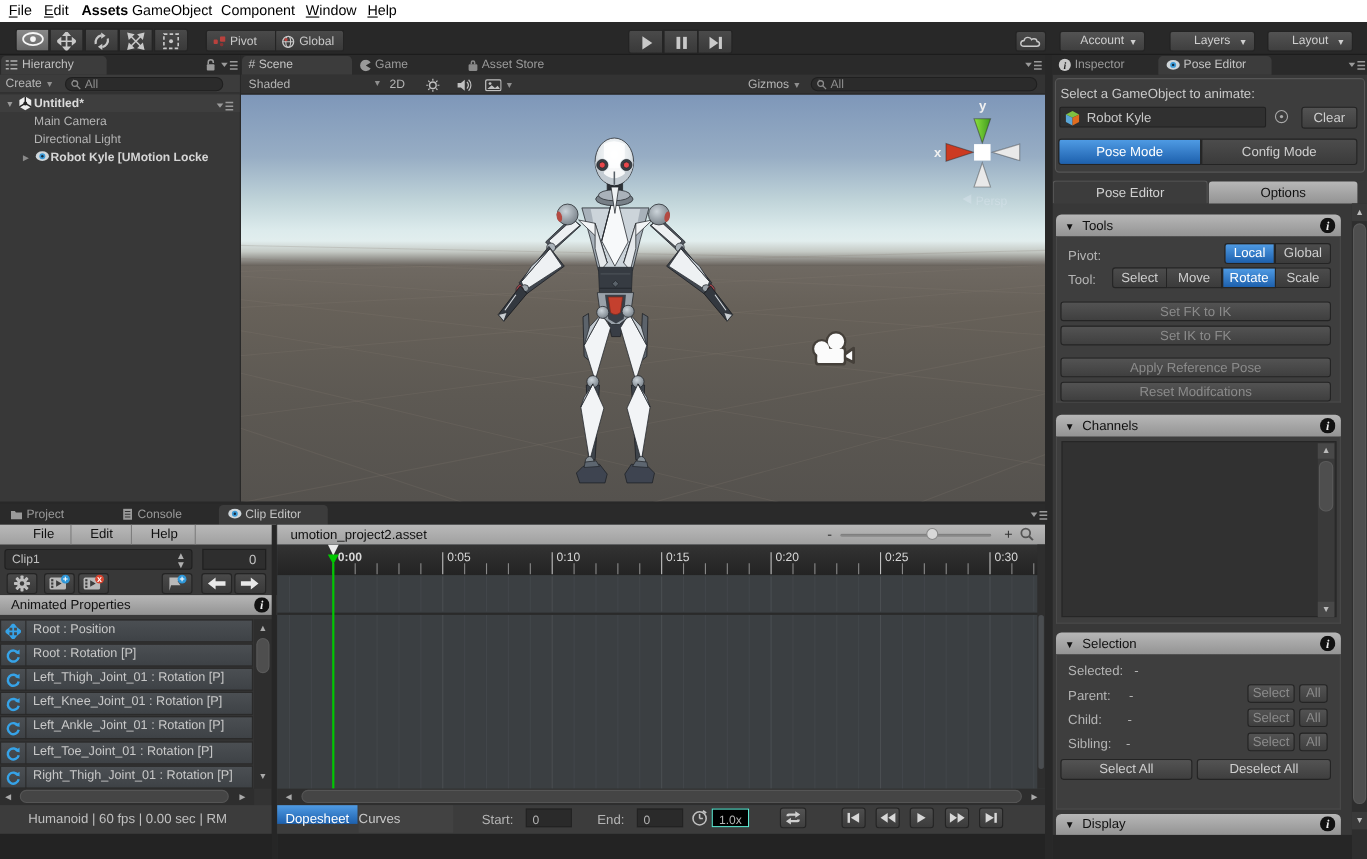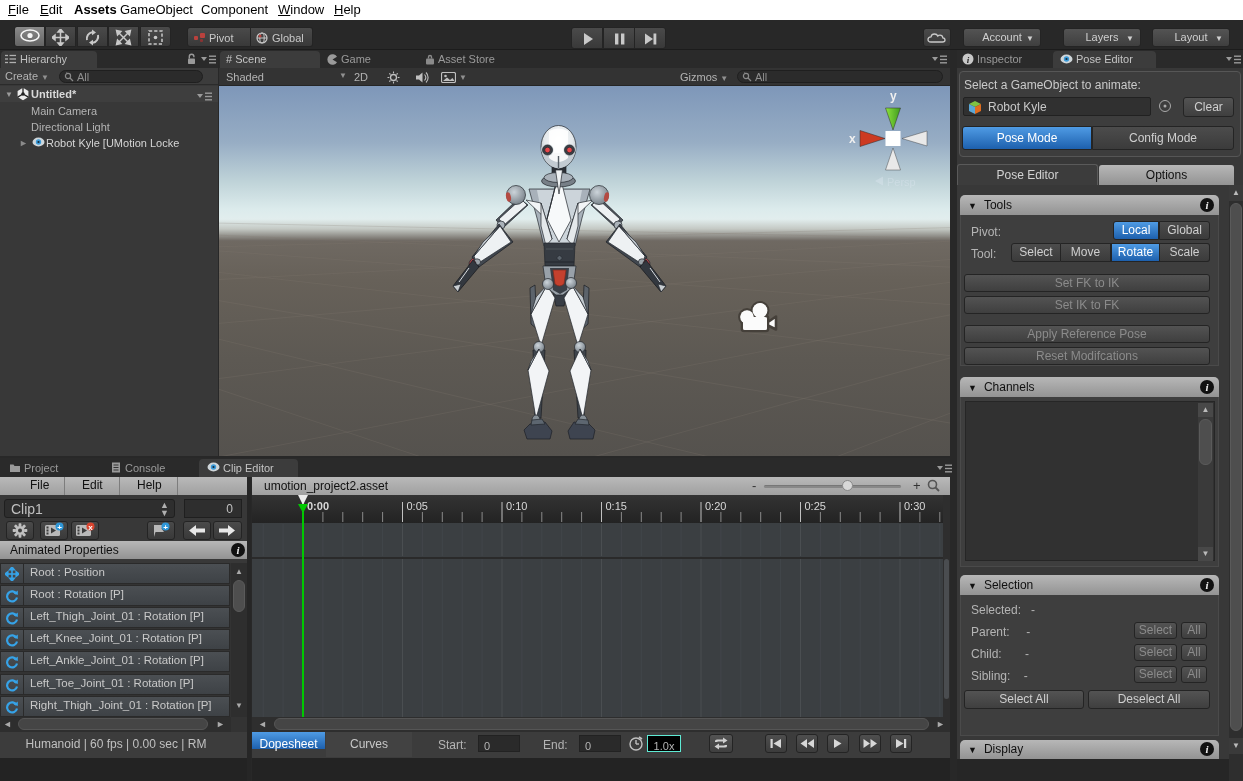--- a/index.html
+++ b/index.html
@@ -209,21 +209,21 @@
   <div class="abs txt" style="left:31px;top:69px;">Directional Light</div>
   <div class="abs" style="left:0;top:85px;width:218px;height:16px;">
     <span class="abs" style="left:19px;top:3px;color:#8a8a8a;font-size:9px;">►</span>
     <span id="eyeicon1" class="abs" style="left:32px;top:2px;">
         <svg width="13" height="10" viewBox="0 0 13 10">
           <ellipse cx="6.5" cy="5" rx="6" ry="4.4" fill="#cfd6da"></ellipse>
           <circle cx="6.5" cy="5" r="2.7" fill="#3a9ad8"></circle>
           <circle cx="6.5" cy="5" r="1.1" fill="#16293a"></circle>
         </svg>
       </span>
-    <span class="abs" style="left:46px;top:0px;color:#d5d5d5;font-size:11px;font-weight:normal;line-height:16px;">Robot Kyle [UMotion Locke</span>
+    <span class="abs" style="left:46px;top:0px;color:#d5d5d5;font-size:11px;font-weight:bold;line-height:16px;">Robot Kyle [UMotion Locke</span>
   </div>
 </div>
 
 <div class="abs" style="left:219px;top:50px;width:731px;height:406px;background:#383838;">
   <div class="abs" style="left:0;top:0;width:731px;height:18px;background:#2a2a2a;">
     <div class="abs" style="left:1px;top:1px;width:100px;height:17px;background:#3c3c3c;border-radius:4px 4px 0 0;"></div>
     <span class="abs txt" style="left:7px;top:1px;color:#c4c4c4;">#&nbsp;Scene</span>
     <span class="abs" style="left:108px;top:4px;">
         <svg width="11" height="11" viewBox="0 0 11 11">
           <path d="M5.5 5.5 L10 2.8 A5.2 5.2 0 1 0 10 8.2 Z" fill="#9a9a9a"></path>
@@ -644,21 +644,21 @@
   <div class="abs hdr" style="left:0;top:0;width:251px;height:18px;background:linear-gradient(#b9b9b9,#a0a0a0);">
     <span class="abs" style="left:30px;top:1px;">File</span>
     <span class="abs" style="left:82px;top:1px;">Edit</span>
     <span class="abs" style="left:137px;top:1px;">Help</span>
     <div class="abs" style="left:64px;top:0;width:1px;height:18px;background:#7d7d7d;"></div>
     <div class="abs" style="left:119px;top:0;width:1px;height:18px;background:#7d7d7d;"></div>
     <div class="abs" style="left:177px;top:0;width:1px;height:18px;background:#7d7d7d;"></div>
   </div>
 
   <div class="abs" style="left:4px;top:22px;width:171px;height:19px;background:#2e2e2e;border:1px solid #1f1f1f;border-radius:3px;">
-    <span class="abs txt" style="left:6px;top:1px;font-size:14px;color:#c0c0c0;">Clip1</span>
+    <span class="abs txt" style="left:6px;top:1px;font-size:11px;color:#c0c0c0;">Clip1</span>
     <span class="abs" style="right:5px;top:1px;color:#b0b0b0;font-size:9px;line-height:8px;">▲<br>▼</span>
   </div>
   <div class="abs" style="left:184px;top:22px;width:58px;height:19px;background:#2e2e2e;border:1px solid #1f1f1f;">
     <span class="abs txt" style="right:8px;top:1px;font-size:12px;color:#c0c0c0;">0</span>
   </div>
 
   <div id="iconrow" class="abs" style="left:0;top:44px;width:251px;height:20px;">
       <div class="abs" style="left:6px;top:0;width:28px;height:19px;background:linear-gradient(#4a4a4a,#393939);border:1px solid #242424;border-radius:3px;">
         <svg width="26" height="17" viewBox="0 0 26 17">
           <g fill="#c0c0c0">
@@ -969,21 +969,21 @@
   </div>
 
   <div class="abs" style="left:0;top:240px;width:698px;height:15px;background:#2e2e2e;">
     <span class="abs" style="left:6px;top:0;color:#aaa;font-size:9px;line-height:15px;">◄</span>
     <div class="abs" style="left:22px;top:1px;width:655px;height:12px;background:#454545;border:1px solid #555;border-radius:6px;"></div>
     <span class="abs" style="left:684px;top:0;color:#aaa;font-size:9px;line-height:15px;">►</span>
   </div>
 
   <div class="abs" style="left:0;top:255px;width:698px;height:26px;background:#3c3c3c;">
     <div class="abs blue" style="left:0px;top:0px;width:73px;height:17px;text-align:center;font-size:12px;line-height:24px;">Dopesheet</div>
-    <div class="abs" style="left:74px;top:0px;width:86px;height:25px;background:#424242;text-align:center;font-size:12px;line-height:24px;color:#c8c8c8;">Curves</div>
+    <div class="abs" style="left:74px;top:0px;width:86px;height:25px;background:#424242;text-align:left;font-size:12px;line-height:24px;color:#c8c8c8;">Curves</div>
     <span class="abs txt" style="left:186px;top:5px;font-size:12px;">Start:</span>
     <div class="abs" style="left:226px;top:3px;width:42px;height:17px;background:#2a2a2a;border:1px solid #222;"><span class="txt" style="margin-left:5px;font-size:11px;">0</span></div>
     <span class="abs txt" style="left:291px;top:5px;font-size:12px;">End:</span>
     <div class="abs" style="left:327px;top:3px;width:42px;height:17px;background:#2a2a2a;border:1px solid #222;"><span class="txt" style="margin-left:5px;font-size:11px;">0</span></div>
     <span class="abs" style="left:376px;top:3px;">
         <svg width="16" height="17">
           <circle cx="8" cy="9" r="6" fill="none" stroke="#c0c0c0" stroke-width="1.4"></circle>
           <line x1="8" y1="9" x2="8" y2="5" stroke="#c0c0c0" stroke-width="1.4"></line>
           <line x1="8" y1="9" x2="11" y2="9" stroke="#c0c0c0" stroke-width="1.4"></line>
           <line x1="11" y1="2" x2="14" y2="4" stroke="#c0c0c0" stroke-width="1.6"></line>

